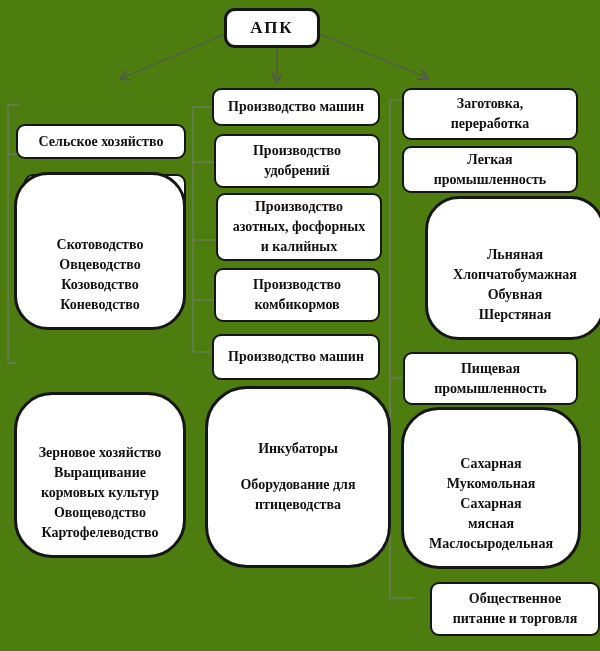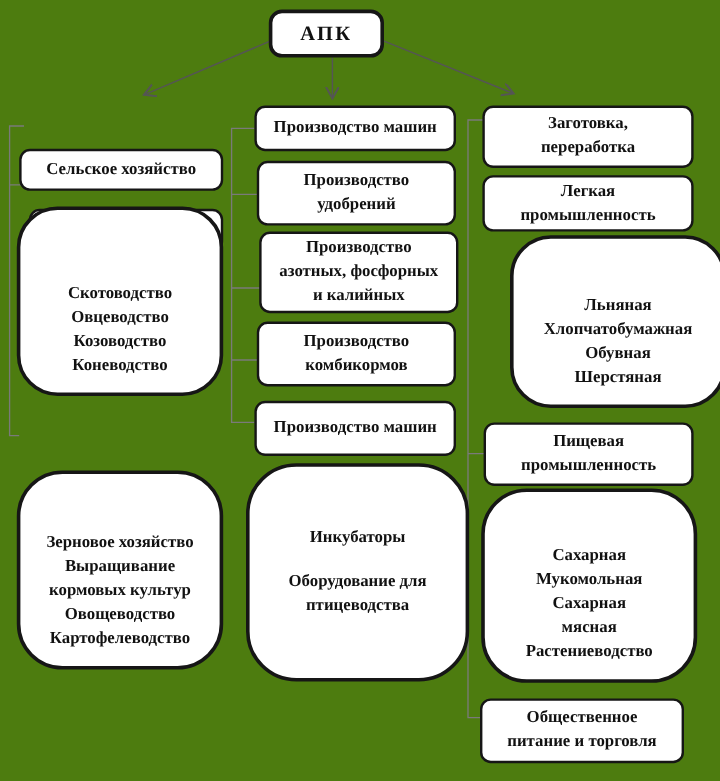--- a/index.html
+++ b/index.html
@@ -118,20 +118,20 @@
 
   <div class="box rgt" style="left:403px;top:352px;width:175px;height:53px;">
     <span>Пищевая промышленность</span>
   </div>
 
   <div class="box biglist r38" style="left:401px;top:407px;width:180px;height:162px;">
     <div class="li">Сахарная</div>
     <div class="li">Мукомольная</div>
     <div class="li">Сахарная</div>
     <div class="li">мясная</div>
-    <div class="li">Растениеводство</div>
+    <div class="li">Маслосыродельная</div>
   </div>
 
-  <div class="box rgt" style="left:400px;top:582px;width:170px;height:54px;">
+  <div class="box rgt" style="left:430px;top:582px;width:170px;height:54px;">
     <span>Общественное питание и торговля</span>
   </div>
 
 </div>
 
 </body></html>

